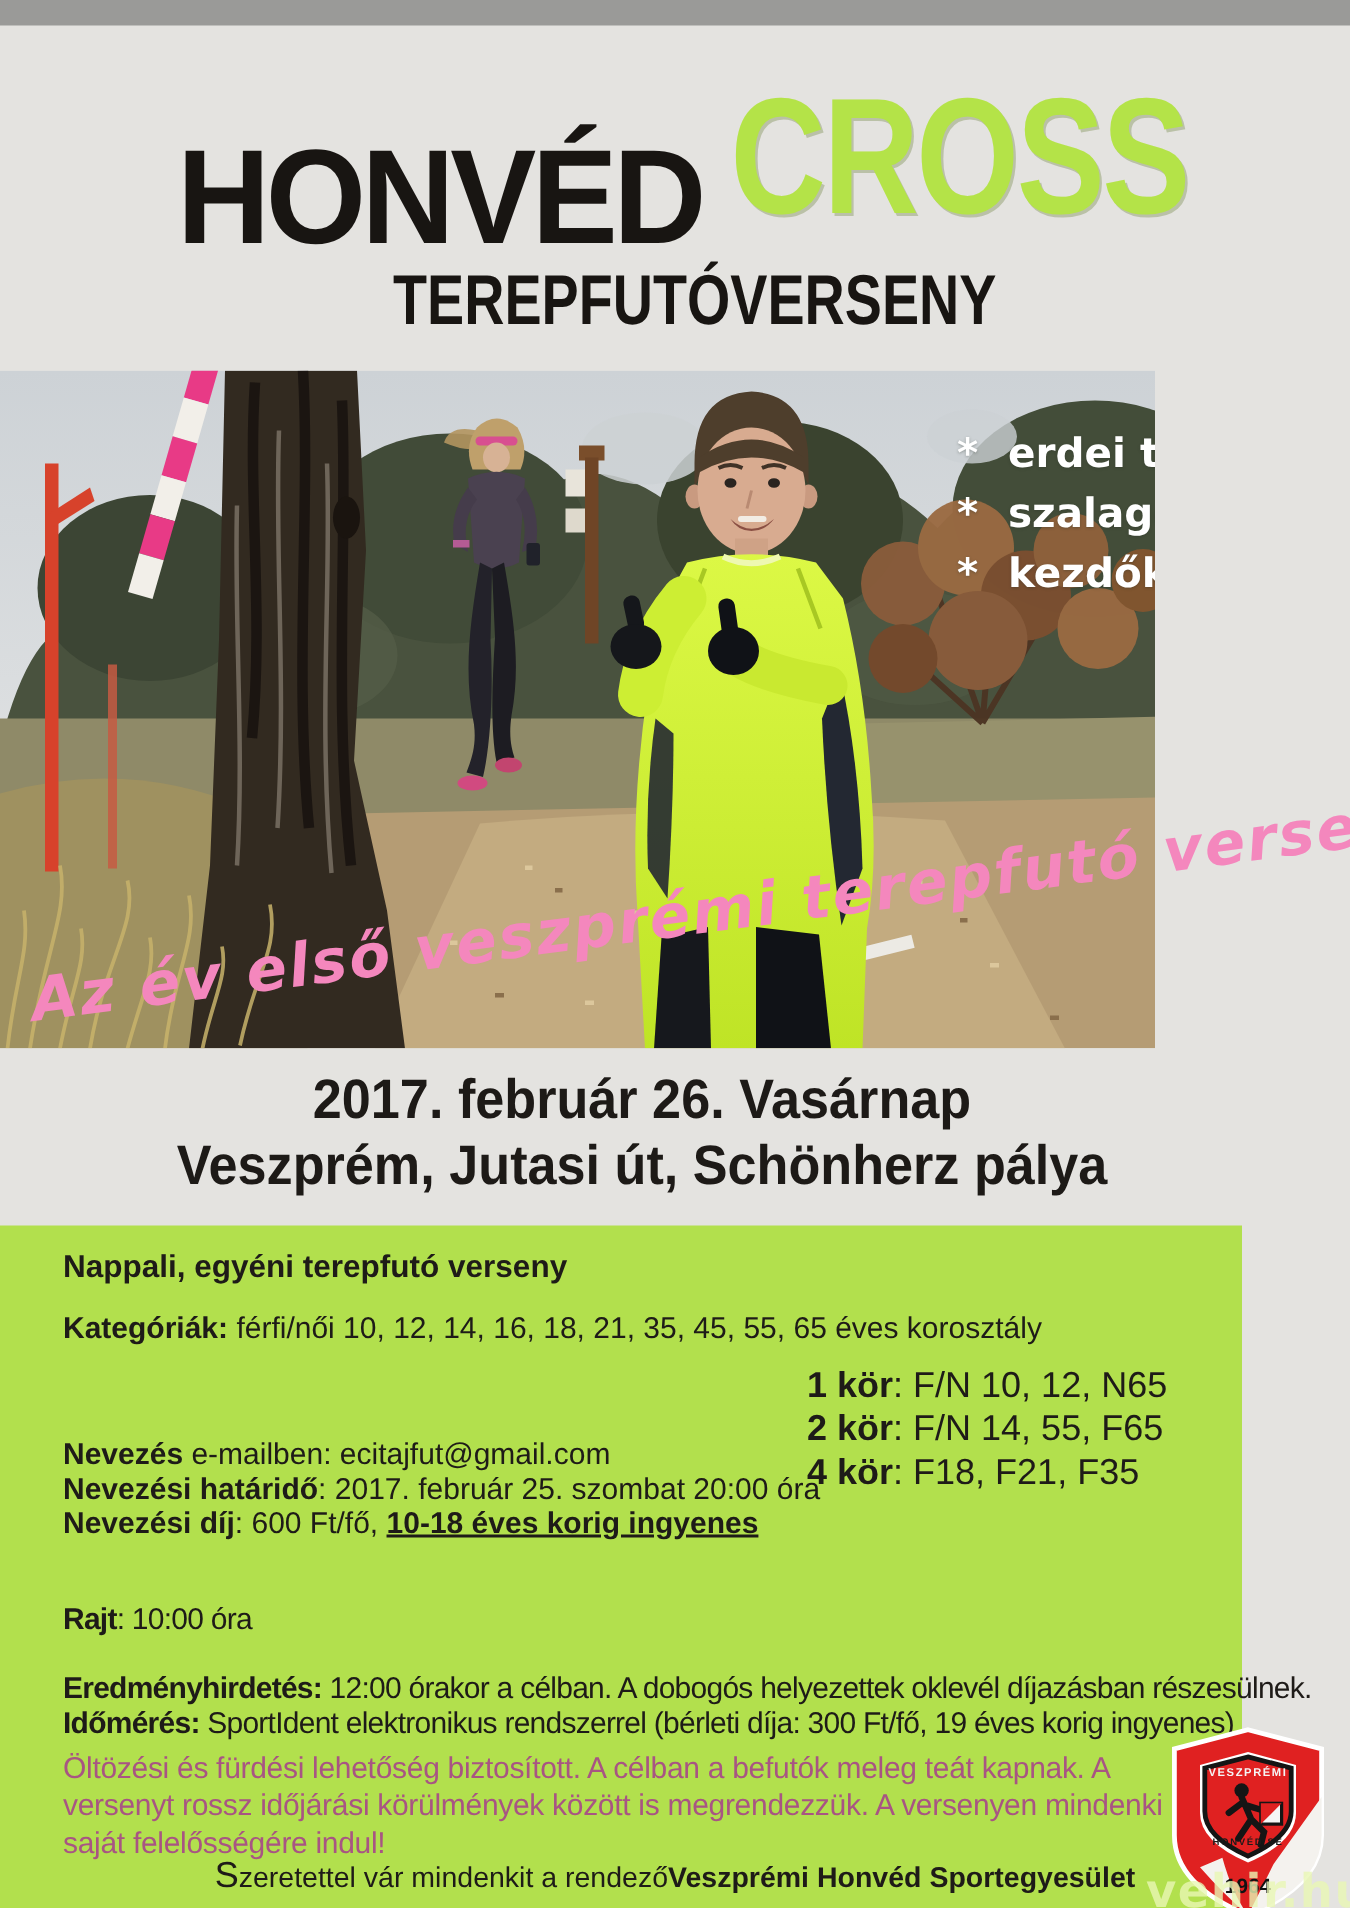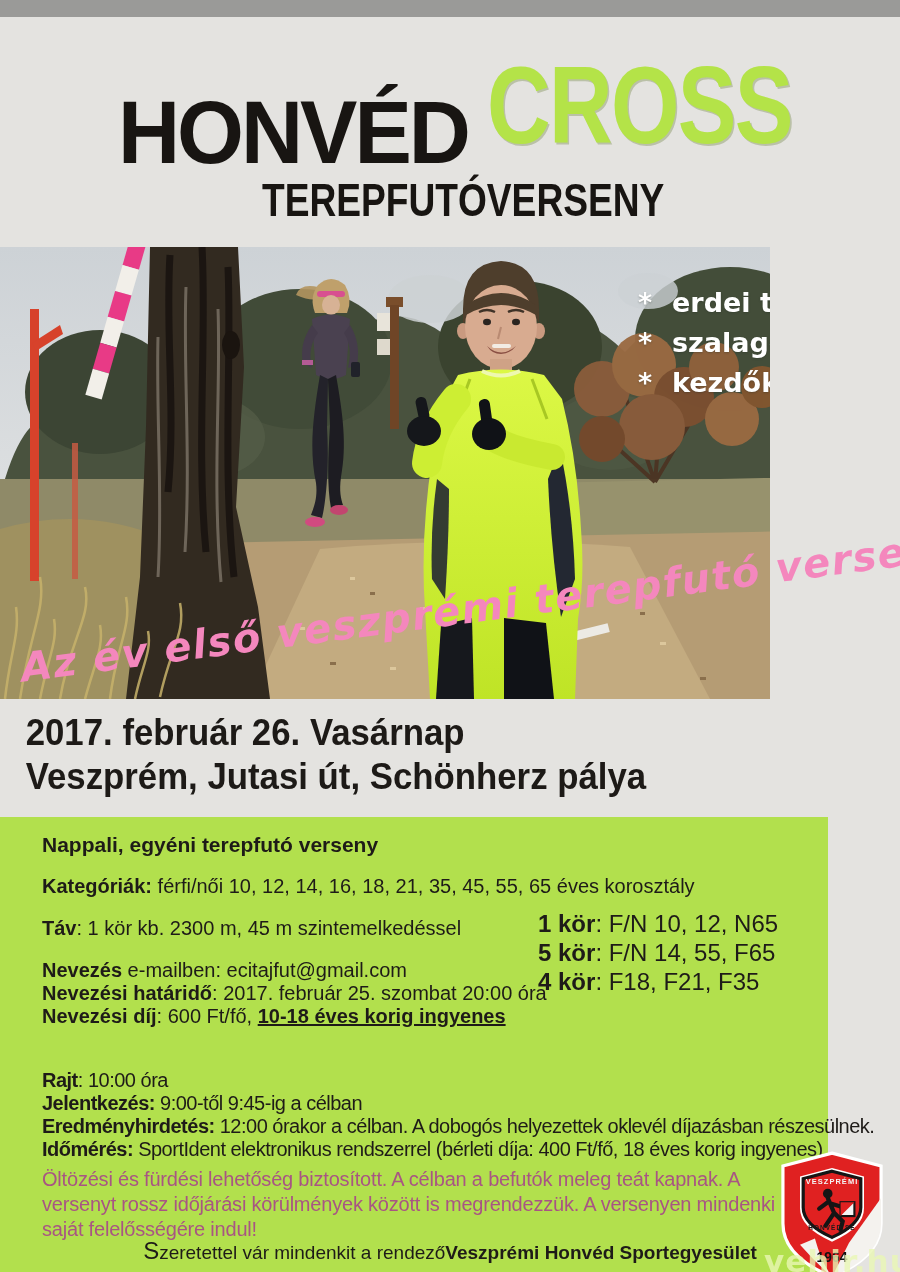--- a/index.html
+++ b/index.html
@@ -32,21 +32,21 @@
     line-height:40px; white-space:nowrap; text-shadow:0 1px 2px rgba(40,50,40,0.35);
   }
   .photo-bullets .star { display:inline-block; width:34px; }
   .diagonal {
     position:absolute; left:18px; top:628px; white-space:nowrap;
     font-family:"DejaVu Sans", sans-serif; font-style:italic; font-weight:bold;
     font-size:40px; letter-spacing:1.5px; color:#f487bd;
     transform:rotate(-7.5deg); transform-origin:left top; z-index:5;
   }
   
-  .date-band { position:absolute; left:0; top:682px; width:856px; height:118px; background:#e4e3e0; text-align:left; }
+  .date-band { position:absolute; left:0; top:682px; width:856px; height:118px; background:#e4e3e0; text-align:center; }
   .date-band div {
     font-weight:bold; font-size:37px; color:#1d1a17; line-height:44px;
     transform:scaleX(0.94); transform-origin:center top; white-space:nowrap;
   }
   .date-band .l1 { margin-top:12px; }
   
   .info { position:absolute; left:0; top:800px; width:828px; height:472px; background:#b2e04d; font-size:20px; }
   .g { position:absolute; left:42px; white-space:nowrap; }
   .b { font-weight:bold; }
   .hl { font-weight:bold; text-decoration:underline; }
@@ -243,54 +243,48 @@
     <div class="l2">Veszprém, Jutasi út, Schönherz pálya</div>
   </div>
 
   <div class="info">
     <div class="g row-intro">Nappali, egyéni terepfutó verseny</div>
 
     <div class="g row-kateg">
       <span class="b">Kategóriák:</span><span> férfi/női 10, 12, 14, 16, 18, 21, 35, 45, 55, 65 éves korosztály</span>
     </div>
 
-    <div class="g row-tav">
-      <span class="b">Táv</span><span>: 1 kör kb. 2300 m, 45 m szintemelkedéssel</span>
-    </div>
 
     <div class="g row-nevezes">
       <span class="b">Nevezés</span><span> e-mailben: ecitajfut@gmail.com</span>
     </div>
 
     <div class="g row-hatar">
       <span class="b">Nevezési határidő</span><span>: 2017. február 25. szombat 20:00 óra</span>
     </div>
 
     <div class="g row-dij">
       <span class="b">Nevezési díj</span><span>: 600 Ft/fő, </span><span class="hl">10-18 éves korig ingyenes</span>
     </div>
 
 
     <div class="kor-list">
       <div><span class="b">1 kör</span><span>: F/N 10, 12, N65</span></div>
-      <div><span class="b">5 kör</span><span>: F/N 14, 55, F65</span></div>
+      <div><span class="b">2 kör</span><span>: F/N 14, 55, F65</span></div>
       <div><span class="b">4 kör</span><span>: F18, F21, F35</span></div>
     </div>
 
     <div class="g cond row-rajt">
       <span class="b">Rajt</span><span>: 10:00 óra</span>
     </div>
-    <div class="g cond row-jel">
-      <span class="b">Jelentkezés:</span><span> 9:00-től 9:45-ig a célban</span>
-    </div>
     <div class="g cond row-ered">
       <span class="b">Eredményhirdetés:</span><span> 12:00 órakor a célban. A dobogós helyezettek oklevél díjazásban részesülnek.</span>
     </div>
     <div class="g cond row-ido">
-      <span class="b">Időmérés:</span><span> SportIdent elektronikus rendszerrel (bérleti díja: 400 Ft/fő, 18 éves korig ingyenes)</span>
+      <span class="b">Időmérés:</span><span> SportIdent elektronikus rendszerrel (bérleti díja: 300 Ft/fő, 19 éves korig ingyenes)</span>
     </div>
 
     <div class="g row-pink">Öltözési és fürdési lehetőség biztosított. A célban a befutók meleg teát kapnak. A versenyt rossz időjárási körülmények között is megrendezzük. A versenyen mindenki saját felelősségére indul!</div>
 
     <div class="g row-closing">
       <span class="lead">Szeretettel vár mindenkit a rendező </span><span class="b">Veszprémi Honvéd Sportegyesület</span>
     </div>
   </div>
 
   <svg class="club-logo" viewBox="0 0 100 120">

